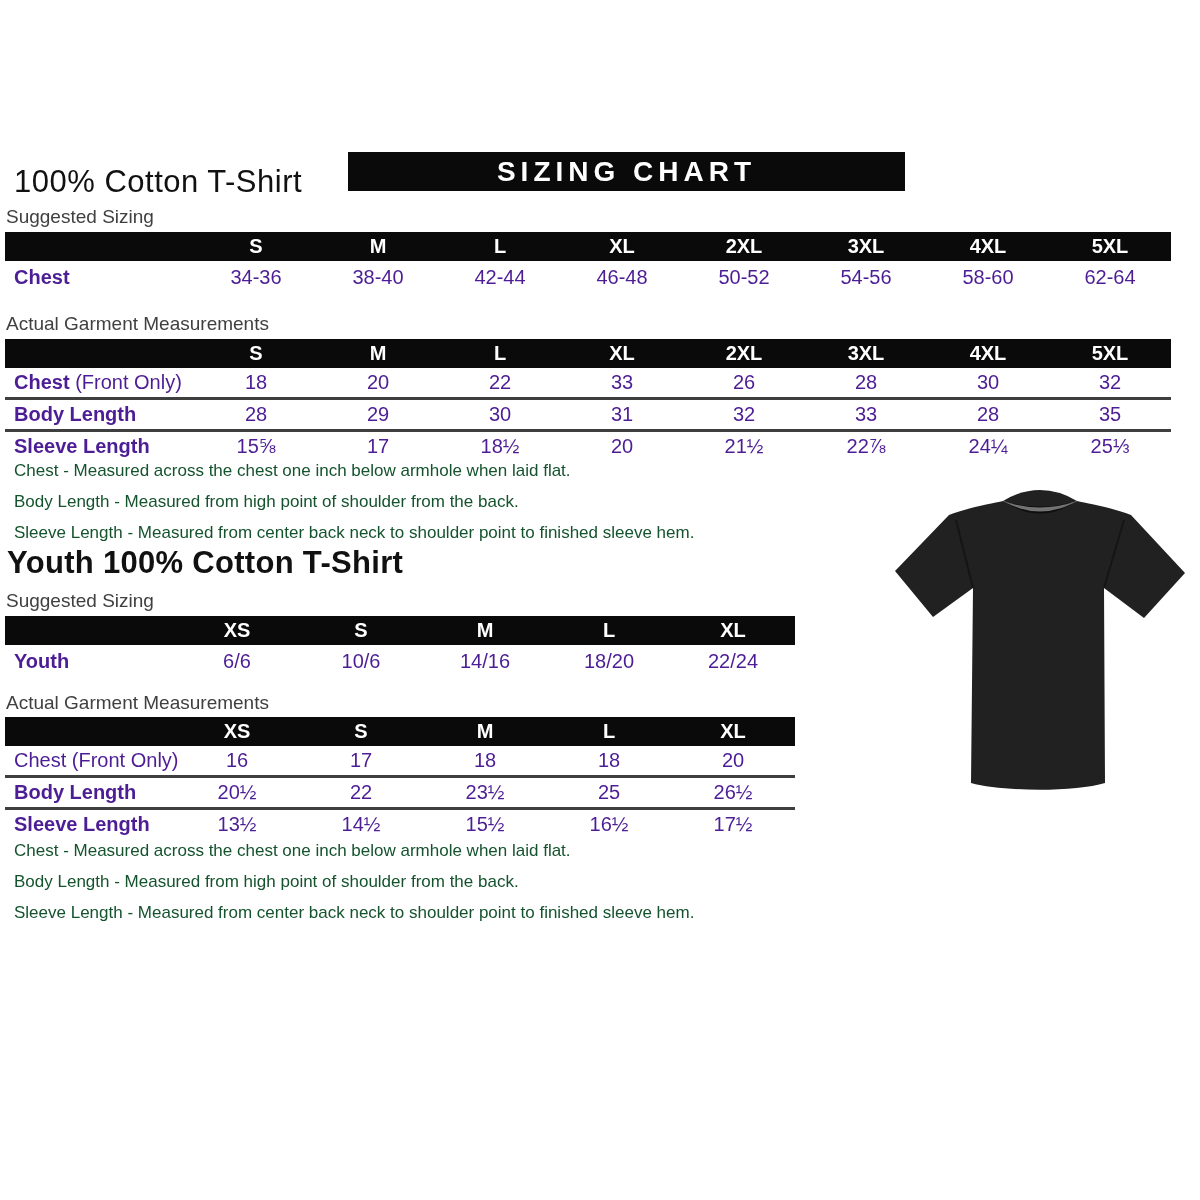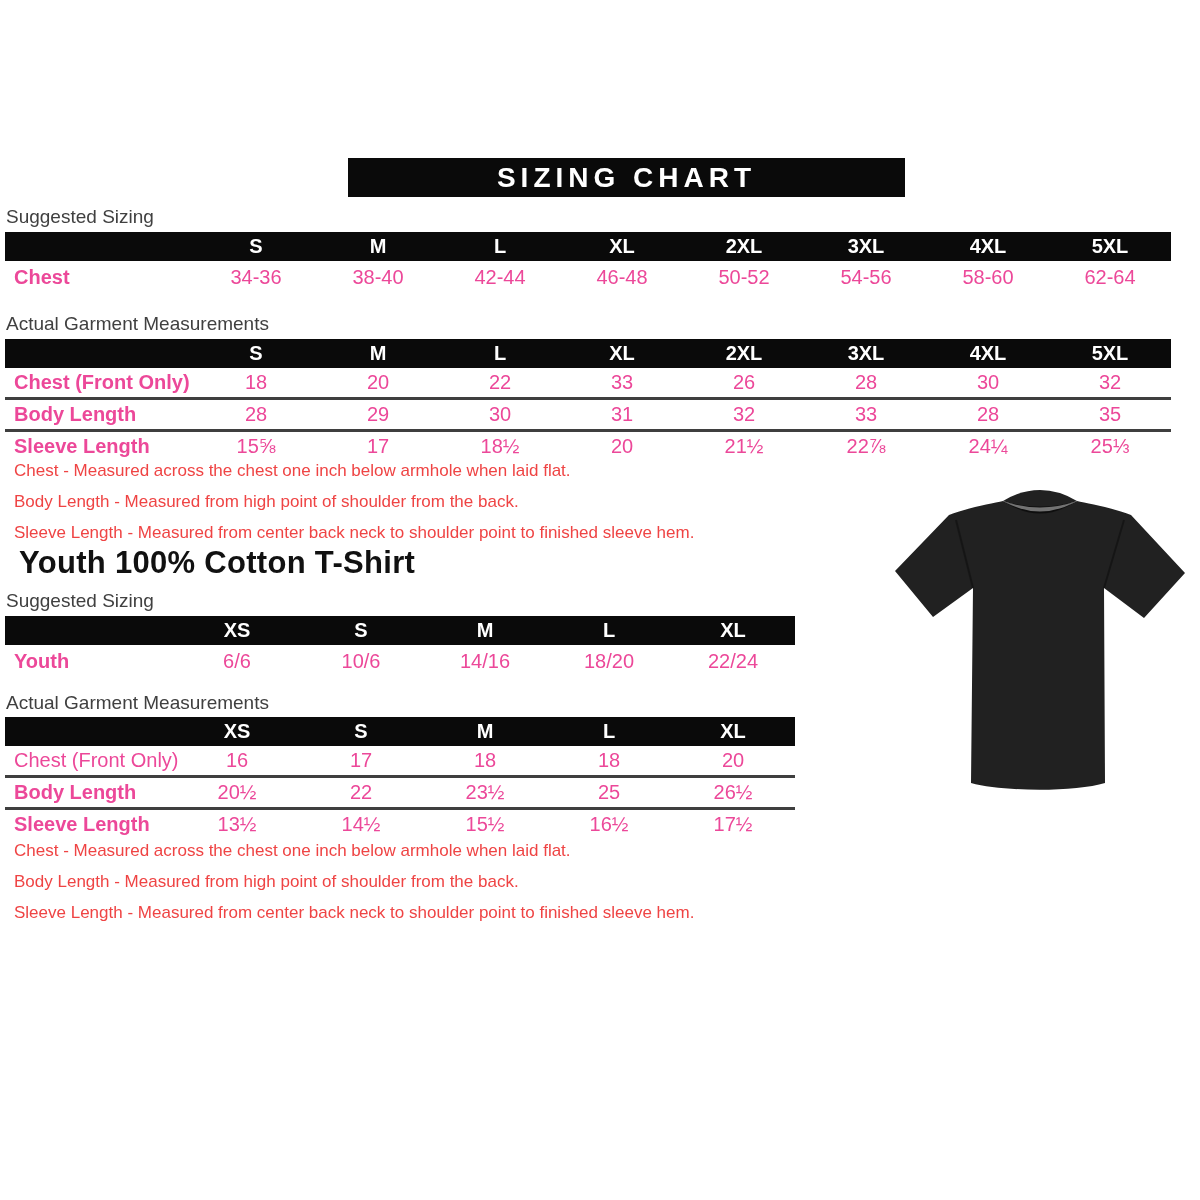--- a/index.html
+++ b/index.html
@@ -11,48 +11,49 @@
     --tshirt:#212121;
   }
   html,body{margin:0;padding:0;background:#ffffff;}
   .page{
     position:relative;width:1200px;height:1200px;background:#ffffff;
     font-family:"Liberation Sans", sans-serif;color:var(--text);overflow:hidden;
   }
   .abs{position:absolute;}
   .main-title{left:14px;top:164px;font-size:31px;font-weight:normal;letter-spacing:0.5px;}
   .banner{
-    left:348px;top:158px;width:557px;height:39px;background:var(--banner-bg);
+    left:348px;top:152px;width:557px;height:39px;background:var(--banner-bg);
     color:var(--banner-text);font-size:28px;font-weight:bold;letter-spacing:5px;
     text-align:center;line-height:39px;
   }
   .sec-label{font-size:19px;color:#404040;}
-  .youth-title{left:19px;top:545px;font-size:31px;font-weight:bold;letter-spacing:0.3px;text-align:right;}
+  .youth-title{left:7px;top:545px;font-size:31px;font-weight:bold;letter-spacing:0.3px;text-align:right;}
 
   table{border-collapse:collapse;table-layout:fixed;}
   thead th{
     background:var(--header-bar);color:#ffffff;font-size:20px;font-weight:bold;
     height:29px;text-align:center;padding:0;
   }
-  tbody td{font-size:20px;text-align:center;padding:0;color:#ec4899;}
+  tbody td{font-size:20px;text-align:center;padding:0;color:#4c1d95;}
   .sugg tbody td{height:33px;}
   .measure tbody td{height:29px;}
   td.rlabel{text-align:left;padding-left:9px;font-weight:bold;white-space:nowrap;}
-  td.rlabel .suffix{font-weight:bold;}
+  td.rlabel .suffix{font-weight:normal;}
   td.rlabel.plain{font-weight:normal;}
   .measure tbody tr + tr td{border-top:3px solid var(--divider);}
 
-  .notes p{margin:0 0 11px 0;font-size:17px;color:#ef4444;}
+  .notes p{margin:0 0 11px 0;font-size:17px;color:#14532d;}
   .shirt-fill{fill:var(--tshirt);}
 </style>
 </head>
 <body>
 
 <div class="page">
 
+  <div class="abs main-title">100% Cotton T-Shirt</div>
   <div class="abs banner">SIZING CHART</div>
 
   <div class="abs sec-label" style="left:6px;top:206px;">Suggested Sizing</div>
 
   <table class="abs sugg" style="left:5px;top:232px;width:1166px;">
     <colgroup>
         <col style="width:190px;">
         <col>
         <col>
         <col>

